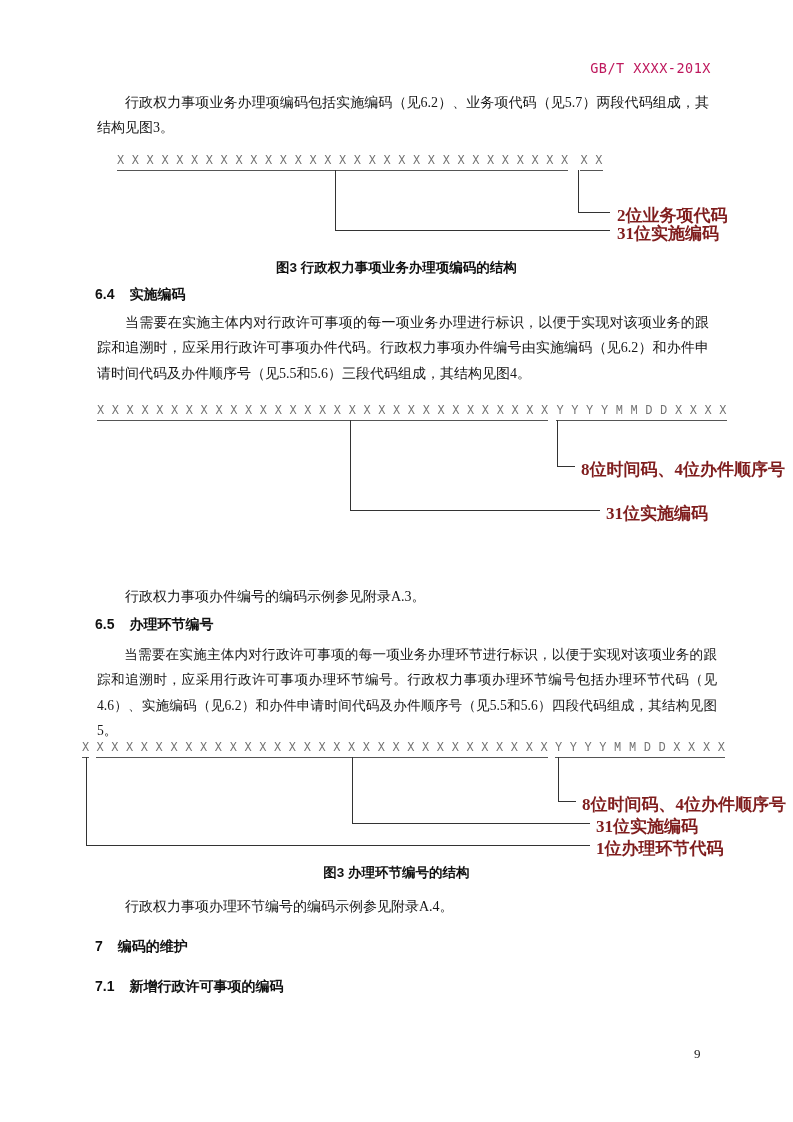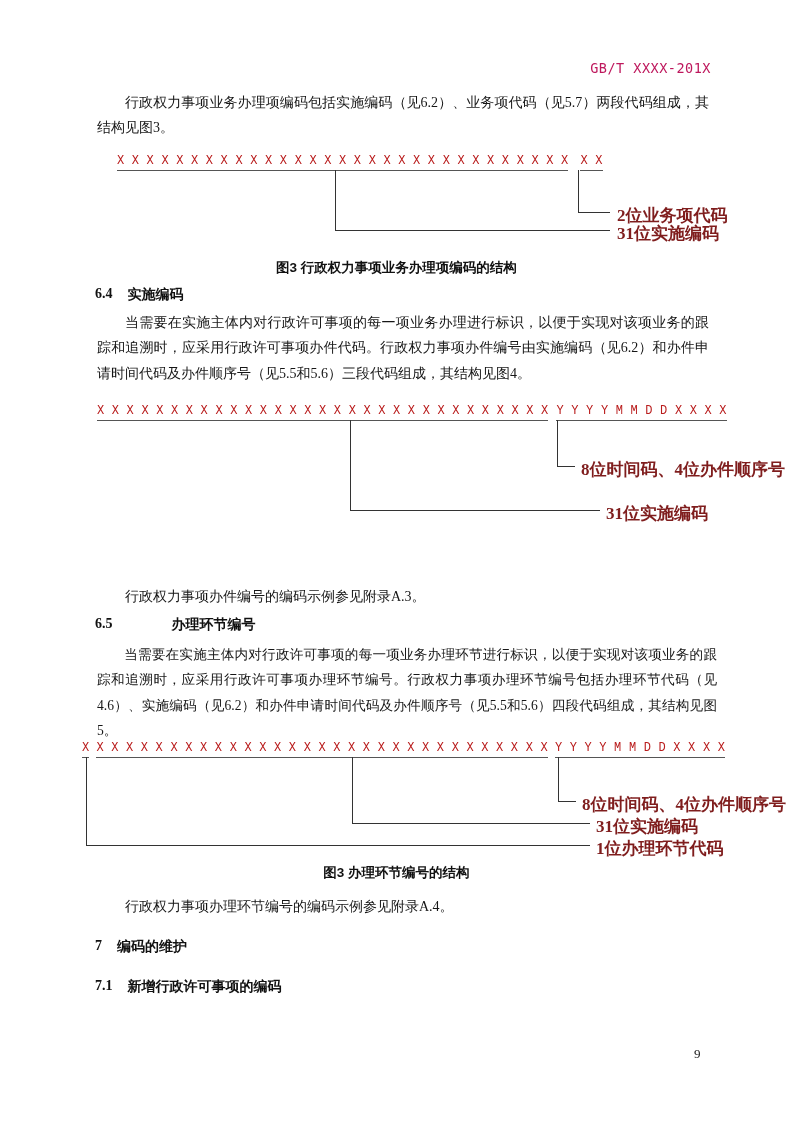--- a/index.html
+++ b/index.html
@@ -23,39 +23,39 @@
     text-indent:2em;color:#161616;
   }
   .para-intro{top:90px;}
   .para-64{top:310px;}
   .para-65{top:642px;width:620px;font-size:13.6px;}
   .para-note-a3{top:584px;}
   .para-note-a4{top:894px;}
   .para-71{top:1012px;width:620px;}
   .heading{
     position:absolute;left:95px;
-    font-family:Liberation Serif, serif;
+    font-family:Liberation Sans, sans-serif;
     font-weight:bold;font-size:14px;color:#111;
     display:flex;
   }
   .heading .h-num{margin-right:15px;}
   .h-64{top:286px;}
-  .h-65{top:616px;gap:44px;}
+  .h-65{top:616px;}
   .h-7{top:938px;}
   .h-71{top:978px;}
   .figure{position:absolute;}
   .fig1{left:95px;top:150px;width:650px;height:96px;}
   .fig2{left:95px;top:400px;width:650px;height:118px;}
   .fig3{left:80px;top:737px;width:680px;height:125px;}
   .code-row{position:absolute;left:0;top:0;white-space:nowrap;}
   .code-group{
     display:inline-block;
     font-family:"Liberation Mono", monospace;
     font-size:12px;letter-spacing:0.2px;
-    color:#b91c1c;
+    color:#737373;
     border-bottom:1.5px solid #555;
     padding-bottom:2px;
     white-space:pre;
   }
   .vline{position:absolute;width:1px;background:#333;}
   .hline{position:absolute;height:1px;background:#333;}
   .fig-label{
     position:absolute;white-space:nowrap;
     font-size:17px;color:#7f1d1d;font-weight:bold;
   }

